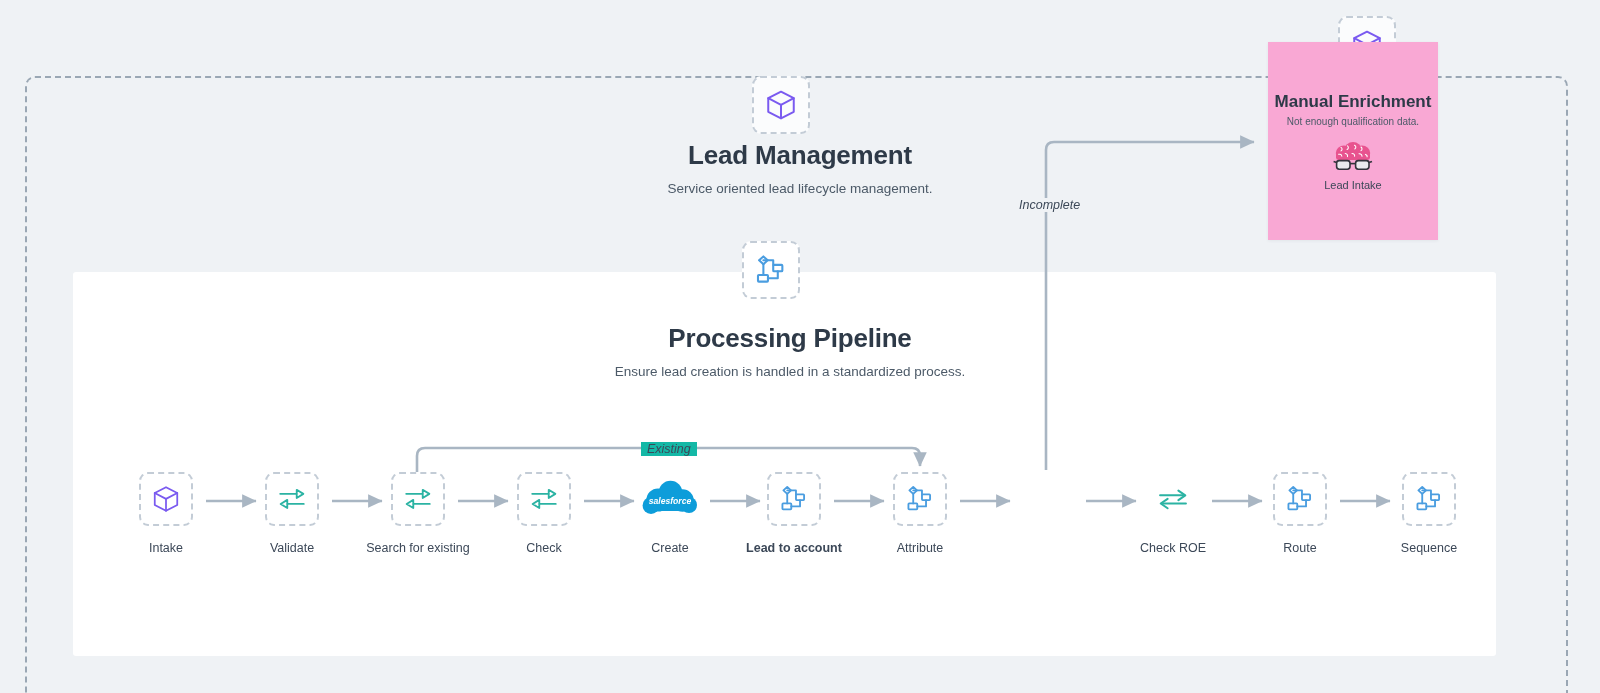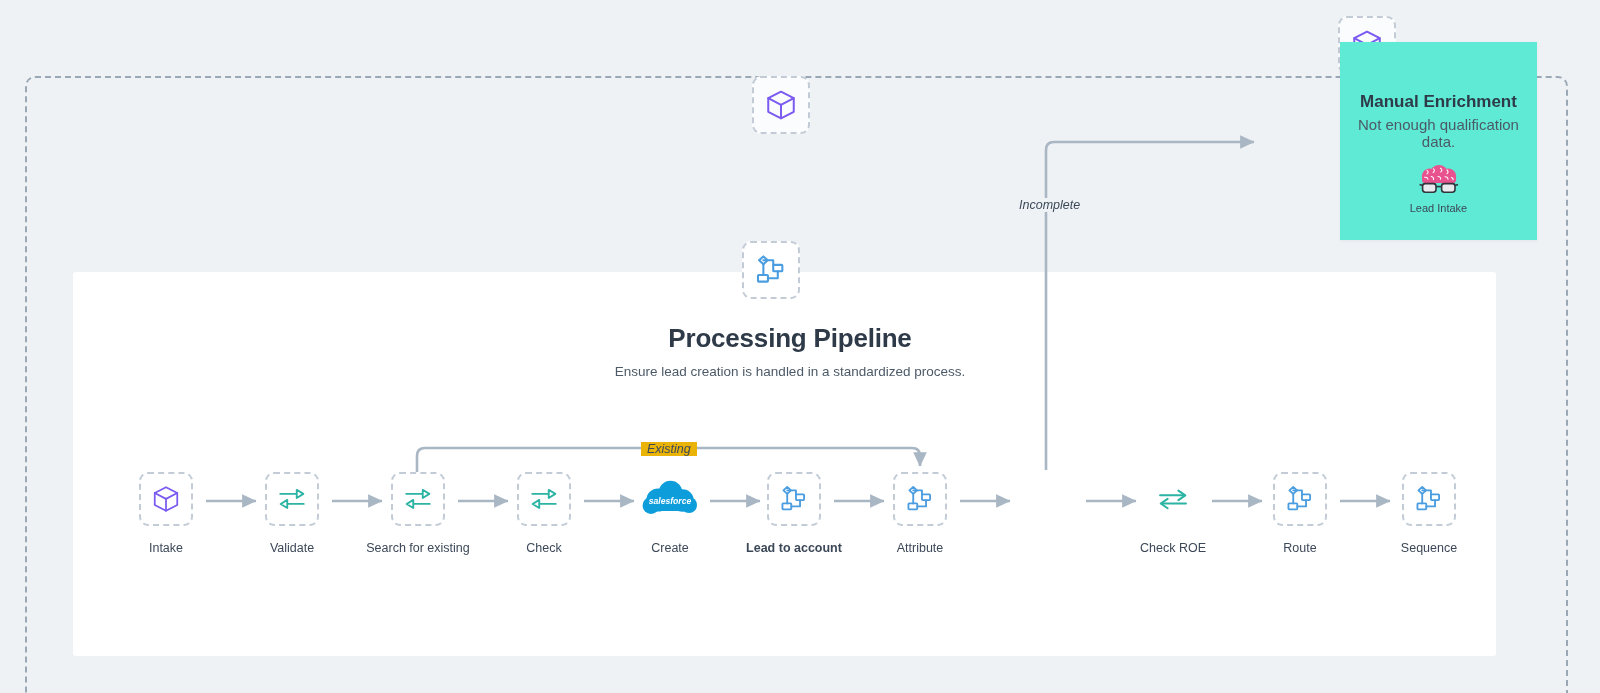--- a/index.html
+++ b/index.html
@@ -80,38 +80,38 @@
     font-size: 13.5px;
     color: #4c5a68;
     margin: 10px 0 0 0;
   }
   .head-lead { top: 140px; }
   .head-pipeline { top: 323px; left: -10px; }
 
   
   .manual-card {
     position: absolute;
-    left: 1340px;
+    left: 1268px;
     top: 42px;
-    width: 197px;
+    width: 170px;
     height: 198px;
-    background: #5eead4;
+    background: #f9a8d4;
     box-shadow: 0 1px 3px rgba(60,72,88,0.07);
   }
   .manual-title {
     margin: 50px 0 0 0;
     text-align: center;
     font-size: 17px;
     font-weight: 700;
     color: #2e3a48;
   }
   .manual-sub {
     margin: 4px 0 0 0;
     text-align: center;
-    font-size: 15px;
+    font-size: 10px;
     color: #4c5a68;
   }
   .vendor {
     margin-top: 14px;
     display: flex;
     flex-direction: column;
     align-items: center;
   }
   .vendor-name {
     margin-top: 4px;
@@ -154,21 +154,21 @@
     color: #3c4858;
     line-height: 17px;
   }
 
   
   .edge-label {
     position: absolute;
     font-size: 12.5px;
     font-style: italic;
     color: #3c4858;
-    background: #eab308;
+    background: #14b8a6;
     padding: 0 6px;
   }
   .edge-label.on-grey { background: #eff2f5; }
 
   svg { display: block; overflow: visible; }
 </style>
 </head>
 <body>
 
 <div id="stage">
@@ -176,20 +176,24 @@
   <div class="outer-dash"></div>
 
   <div class="pipeline-panel"></div>
 
   <div class="badge badge-lead">
     <svg width="34" height="34" viewBox="0 0 24 24" fill="none" stroke="#7a5af0" stroke-width="1.4" stroke-linejoin="round" stroke-linecap="round">
       <path d="M12 2.6 21 7.2v9.6L12 21.4 3 16.8V7.2z"></path>
       <path d="M3 7.2 12 11.9 21 7.2"></path>
       <path d="M12 11.9V21.4"></path>
     </svg>
+  </div>
+  <div class="section-head head-lead">
+    <p class="section-title">Lead Management</p>
+    <p class="section-sub">Service oriented lead lifecycle management.</p>
   </div>
 
   <div class="badge badge-pipeline">
     <svg width="36" height="36" viewBox="0 0 26 26" fill="none" stroke="#4a9de0" stroke-width="1.5" stroke-linejoin="round" stroke-linecap="round">
       <path d="M7.5 3.2 10.6 6 7.5 8.8 4.4 6z"></path>
       <rect x="14.6" y="9.3" width="6.6" height="4.6" rx="0.6"></rect>
       <rect x="3.6" y="16.6" width="7.2" height="4.8" rx="0.6"></rect>
       <path d="M7.5 8.8v7.8"></path>
       <path d="M7.5 6h7.1v3.3"></path>
       <path d="M17.9 13.9v5.1h-7.1"></path>

